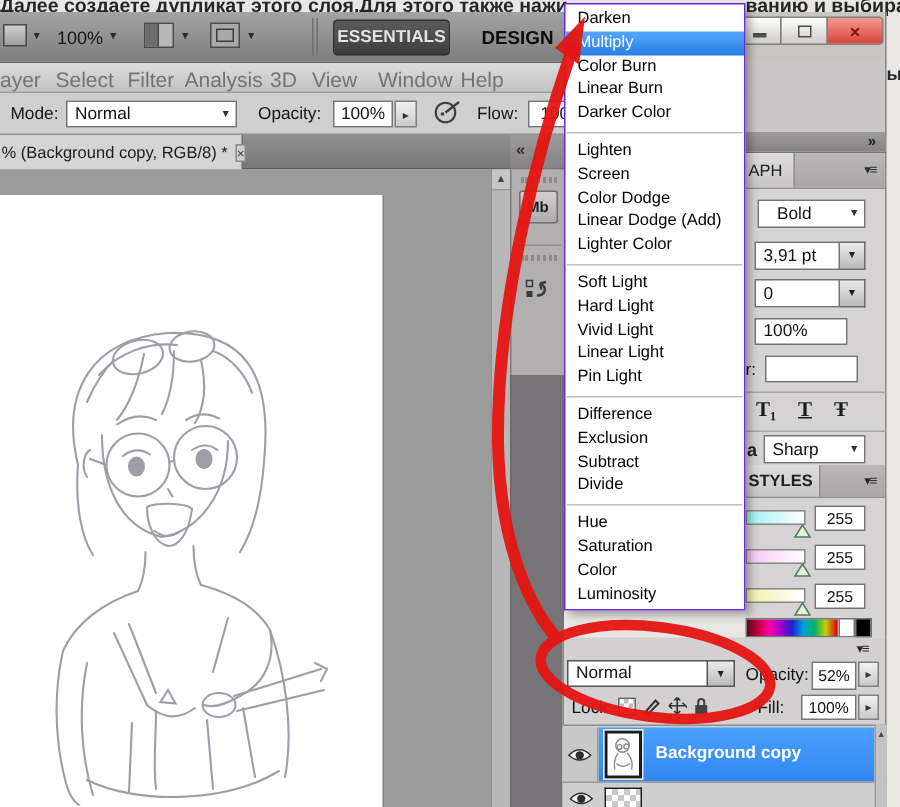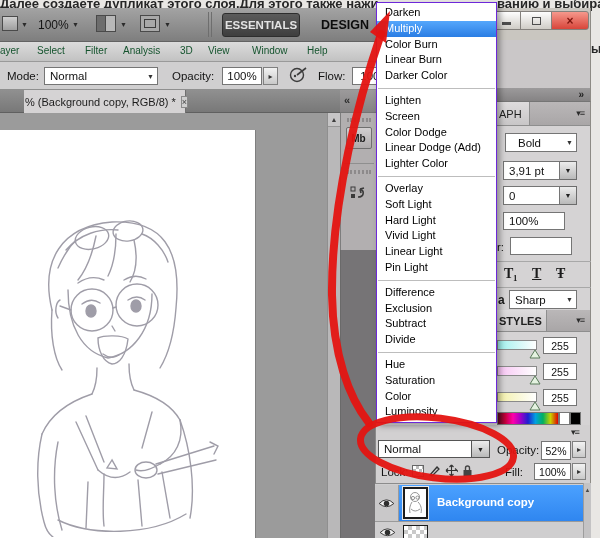--- a/index.html
+++ b/index.html
@@ -8,21 +8,21 @@
   #stage { position:relative; width:600px; height:538px; overflow:hidden;
            background:#e9e7e4; font-family:"Liberation Sans", sans-serif; }
   .abs { position:absolute; }
   .toptext { font-weight:bold; font-size:13px; color:#262626; white-space:nowrap; }
   .clip { overflow:hidden; }
 
   
   .appbar { background:linear-gradient(#a3a3a3,#7e7e7e); border-bottom:1px solid #636363; }
   .chrome { background:#c9c6c0; }
   .menubar { background:linear-gradient(#dcdcdc,#c2c2c2); border-bottom:1px solid #9a9a9a; }
-  .menuitem { font-size:10px; color:#14532d; }
+  .menuitem { font-size:14px; color:#737373; }
   .optbar { background:#d0cfd0; border-bottom:1px solid #8f8f8f; }
   .lbl { font-size:11.5px; color:#141414; white-space:nowrap; }
   .fld { background:#fff; border:1px solid #757575; font-size:11.5px; color:#111;
          display:flex; align-items:center; white-space:nowrap; }
   .fld .pad { padding-left:5px; }
   .ctr { justify-content:center; }
   .dar { font-size:7px; color:#333; margin-left:auto; padding-right:3px; }
   .spin { background:linear-gradient(#f2f2f2,#c9c9c9); border:1px solid #808080;
           font-size:8px; color:#333; display:flex; align-items:center; justify-content:center; }
   .combo-btn { background:linear-gradient(#ececec,#b9b9b9); border:1px solid #6c6c6c; border-left:none;
@@ -159,21 +159,21 @@
       <path d="M10 11 L19 4" stroke="#3c3c3c" stroke-width="1.6"></path>
       <circle cx="8" cy="12" r="1.2" fill="#3c3c3c"></circle>
     </svg>
   </div>
   <div class="abs lbl" style="left:318px;top:70px;">Flow:</div>
   <div class="abs fld ctr" style="left:352px;top:67px;width:46px;height:18px;">
     <span>100%</span>
   </div>
 
   <div class="abs tabbar" style="left:0;top:90px;width:376px;height:23px;"></div>
-  <div class="abs doctab" style="left:0;top:90px;width:162px;height:23px;margin-left:24px;">
+  <div class="abs doctab" style="left:0;top:90px;width:162px;height:23px;">
     <span style="margin-left:1px;">% (Background copy, RGB/8) *</span>
     <span class="tabclose">×</span>
   </div>
 
   <div class="abs" style="left:0;top:113px;width:340px;height:425px;background:#9b9b9b;"></div>
   <div class="abs" style="left:0;top:130px;width:256px;height:408px;background:#ffffff;border-right:1px solid #7f7f7f;">
     <svg width="255" height="407" viewBox="0 0 255 407">
       <g fill="none" stroke="#8f8c99" stroke-width="1.4" opacity="0.85" stroke-linecap="round">
 
         <path d="M52,180 C40,130 62,96 112,92 C162,90 182,118 176,178 C174,205 168,225 160,238"></path>
@@ -427,21 +427,20 @@
     <div class="mi">Color Burn</div>
     <div class="mi">Linear Burn</div>
     <div class="mi">Darker Color</div>
     <div class="msep"></div>
     <div class="mi">Lighten</div>
     <div class="mi">Screen</div>
     <div class="mi">Color Dodge</div>
     <div class="mi">Linear Dodge (Add)</div>
     <div class="mi">Lighter Color</div>
     <div class="msep"></div>
-    <div class="mi">Overlay</div>
     <div class="mi">Soft Light</div>
     <div class="mi">Hard Light</div>
     <div class="mi">Vivid Light</div>
     <div class="mi">Linear Light</div>
     <div class="mi">Pin Light</div>
     <div class="msep"></div>
     <div class="mi">Difference</div>
     <div class="mi">Exclusion</div>
     <div class="mi">Subtract</div>
     <div class="mi">Divide</div>

